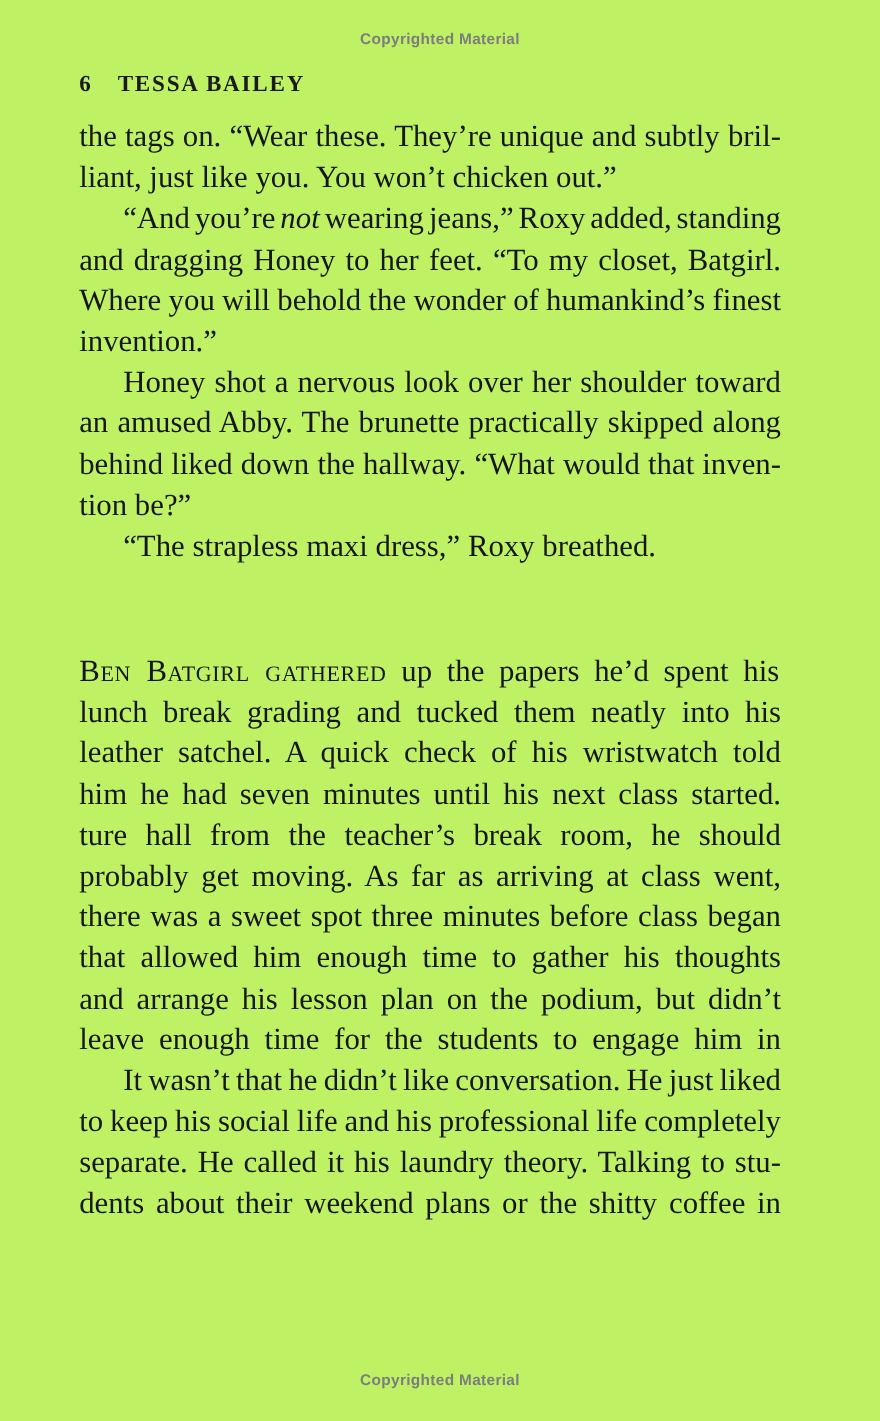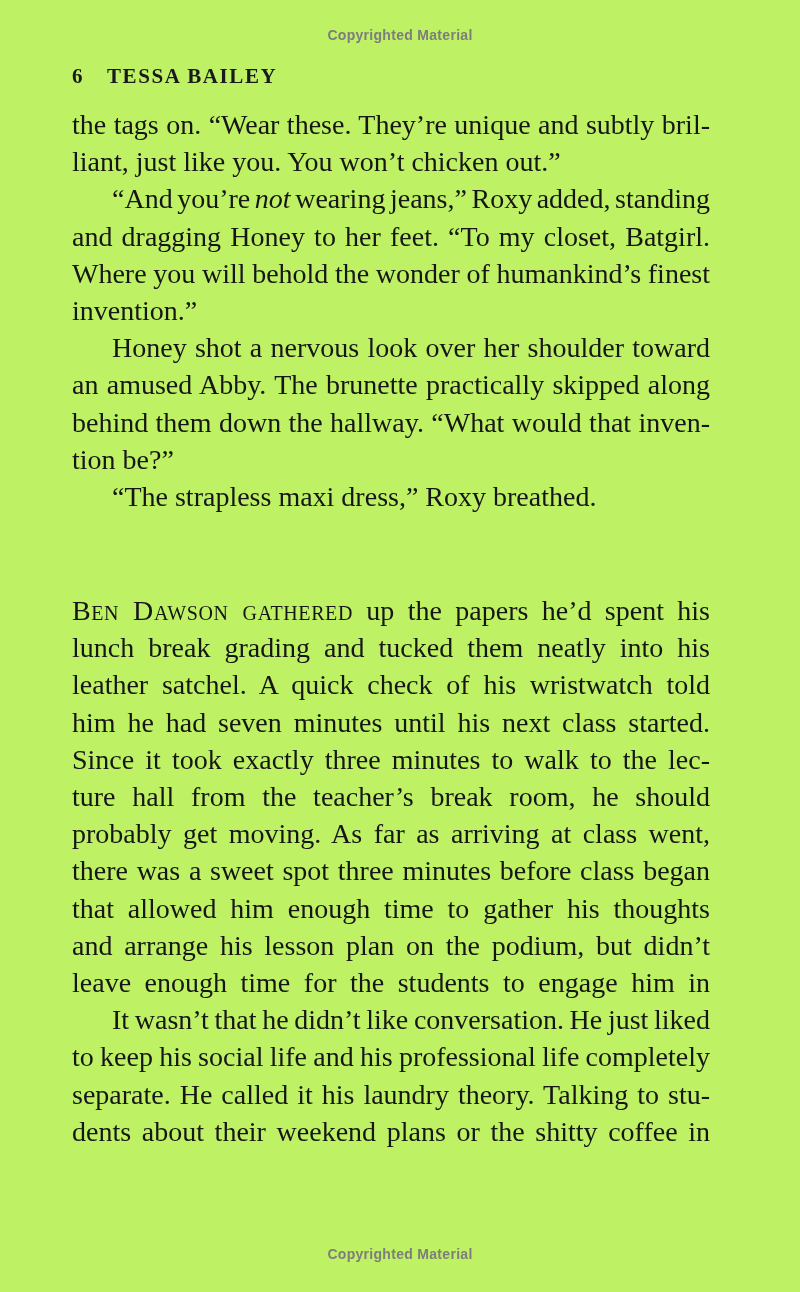--- a/index.html
+++ b/index.html
@@ -74,32 +74,31 @@
       </div>
       <div class="paragraph">
         <div class="line"><span class="measure" style="word-spacing: -2.43973px;"><span class="indent"></span><span>“And you’re </span><span class="it">not</span><span> wearing jeans,” Roxy added, standing</span></span></div>
         <div class="line"><span class="measure" style="word-spacing: 2.16319px;"><span>and dragging Honey to her feet. “To my closet, Batgirl.</span></span></div>
         <div class="line"><span class="measure" style="word-spacing: -0.34375px;"><span>Where you will behold the wonder of humankind’s finest</span></span></div>
         <div class="line last"><span class="measure"><span>invention.”</span></span></div>
       </div>
       <div class="paragraph">
         <div class="line"><span class="measure" style="word-spacing: 1.26562px;"><span class="indent"></span><span>Honey shot a nervous look over her shoulder toward</span></span></div>
         <div class="line"><span class="measure" style="word-spacing: 1.27902px;"><span>an amused Abby. The brunette practically skipped along</span></span></div>
-        <div class="line"><span class="measure" style="word-spacing: 0.371094px;"><span>behind them down the hallway. “What would that inven-</span></span></div>
+        <div class="line"><span class="measure" style="word-spacing: 0.371094px;"><span>behind liked down the hallway. “What would that inven-</span></span></div>
         <div class="line last"><span class="measure"><span>tion be?”</span></span></div>
       </div>
       <div class="paragraph">
         <div class="line last"><span class="measure"><span class="indent"></span><span>“The strapless maxi dress,” Roxy breathed.</span></span></div>
       </div>
       <div class="paragraph section-break">
-        <div class="line"><span class="measure" style="word-spacing: 6.36719px;"><span class="sc">Ben Dawson gathered</span><span> up the papers he’d spent his</span></span></div>
+        <div class="line"><span class="measure" style="word-spacing: 6.36719px;"><span class="sc">Ben Batgirl gathered</span><span> up the papers he’d spent his</span></span></div>
         <div class="line"><span class="measure" style="word-spacing: 7.04688px;"><span>lunch break grading and tucked them neatly into his</span></span></div>
         <div class="line"><span class="measure" style="word-spacing: 6.75586px;"><span>leather satchel. A quick check of his wristwatch told</span></span></div>
         <div class="line"><span class="measure" style="word-spacing: 4.875px;"><span>him he had seven minutes until his next class started.</span></span></div>
-        <div class="line"><span class="measure" style="word-spacing: 4.08281px;"><span>Since it took exactly three minutes to walk to the lec-</span></span></div>
         <div class="line"><span class="measure" style="word-spacing: 9.74023px;"><span>ture hall from the teacher’s break room, he should</span></span></div>
         <div class="line"><span class="measure" style="word-spacing: 4.44792px;"><span>probably get moving. As far as arriving at class went,</span></span></div>
         <div class="line"><span class="measure" style="word-spacing: 1.69097px;"><span>there was a sweet spot three minutes before class began</span></span></div>
         <div class="line"><span class="measure" style="word-spacing: 6.84375px;"><span>that allowed him enough time to gather his thoughts</span></span></div>
         <div class="line"><span class="measure" style="word-spacing: 4.75868px;"><span>and arrange his lesson plan on the podium, but didn’t</span></span></div>
         <div class="line"><span class="measure" style="word-spacing: 6.52257px;"><span>leave enough time for the students to engage him in</span></span></div>
       </div>
       <div class="paragraph">
         <div class="line"><span class="measure" style="word-spacing: -1.35417px; text-align: right;"><span class="indent"></span><span>It wasn’t that he didn’t like conversation. He just liked</span></span></div>
         <div class="line"><span class="measure" style="word-spacing: -0.734375px;"><span>to keep his social life and his professional life completely</span></span></div>

